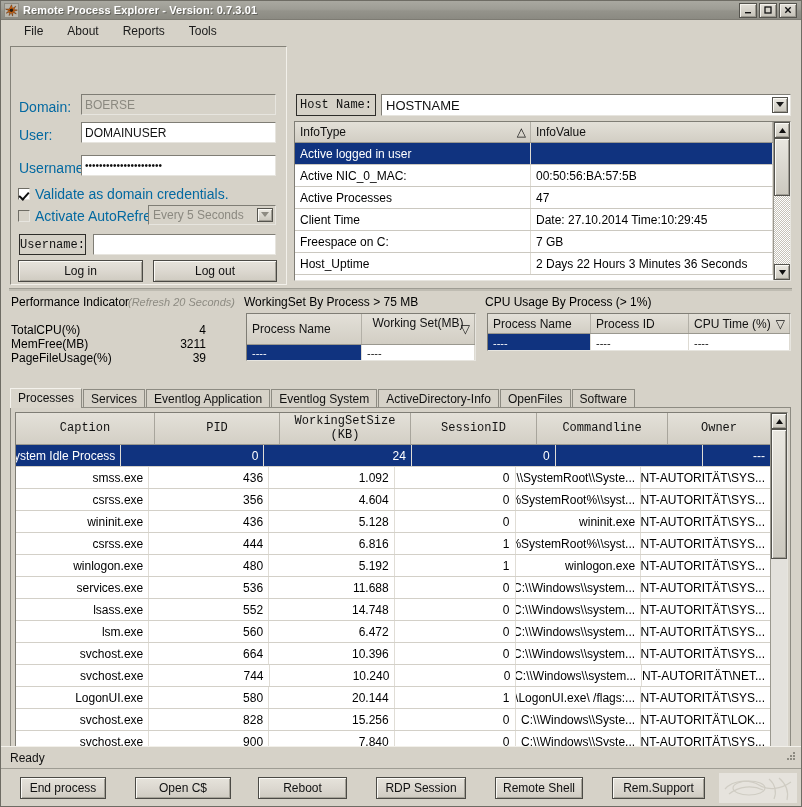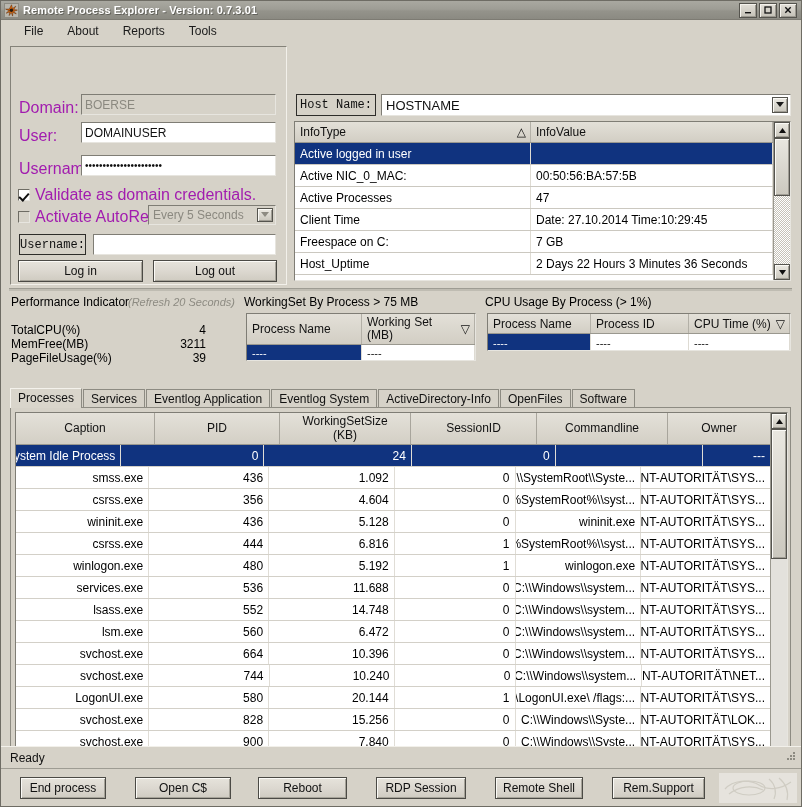--- a/index.html
+++ b/index.html
@@ -83,21 +83,21 @@
     border-top-color: #848279; border-left-color: #848279;
     border-right-color: #f2f0ea; border-bottom-color: #f2f0ea;
     background: #d6d2c8;
   }
   
   #login-group {
     position: absolute; left: 9px; top: 4px; width: 277px; height: 239px;
     box-sizing: border-box;
   }
   .frm-row { position: absolute; display: flex; align-items: center; }
-  .frm-label { font-size: 16px; color: #a21caf; }
+  .frm-label { font-size: 14px; color: #0369a1; }
   .txtbox {
     background: #ffffff;
     border: 1px solid #7f7d75;
     border-right-color: #e7e5df; border-bottom-color: #e7e5df;
     box-sizing: border-box;
     font-family: "Liberation Sans", sans-serif;
     font-size: 12px;
     padding: 1px 3px;
     color: #111;
     display: flex; align-items: center;
@@ -283,20 +283,21 @@
     display:flex;
   }
   .ph {
     font-size:12px; color:#111;
     box-sizing:border-box;
     border-right:1px solid #a8a59c;
     background: linear-gradient(to bottom,#e4e1d9,#d3cfc5);
     display:flex; align-items:center; justify-content:center;
     text-align:center; line-height:1.1;
     white-space:normal;
+    font-family:Liberation Mono, monospace;
   }
   .prow { display:flex; height:21px; border-bottom:1px solid #d3d0c8; }
   .prow.sel { background:#10337f; color:#fff;gap:48px; }
   .pc {
     font-size:12px;
     padding: 2px 5px;
     box-sizing:border-box;
     border-right:1px solid #e0ddd6;
     display:flex; align-items:center;
     white-space:nowrap; overflow:hidden;
@@ -498,21 +499,21 @@
     <div class="perf-row" style="left:160px; top:295px; width:45px; text-align:right;">3211</div>
     <div class="perf-row" style="left:10px; top:309px;">PageFileUsage(%)</div>
     <div class="perf-row" style="left:160px; top:309px; width:45px; text-align:right;">39</div>
 
     <div id="ws-title">WorkingSet By Process &gt; 75 MB</div>
     <div id="ws-grid">
       <div class="grid-head">
         <div class="gh" style="width:115px; height:30px;">
           <span>Process Name</span>
         </div>
-        <div class="gh" style="flex:1 1 auto; height:30px; flex-direction:column; align-items:flex-start; justify-content:center; line-height:1.05;">
+        <div class="gh" style="flex:1 1 auto; height:30px; flex-direction:row; align-items:flex-start; justify-content:center; line-height:1.05;">
           <span>Working Set</span>
           <span>(MB)</span>
           <span class="sortmark">▽</span>
         </div>
       </div>
       <div class="grow sel" style="height:16px;">
         <div class="gc" style="width:115px; font-size:11px;">----</div>
         <div class="gc" style="flex:1 1 auto; background:#ffffff; color:#111; font-size:11px;">----</div>
       </div>
     </div>

